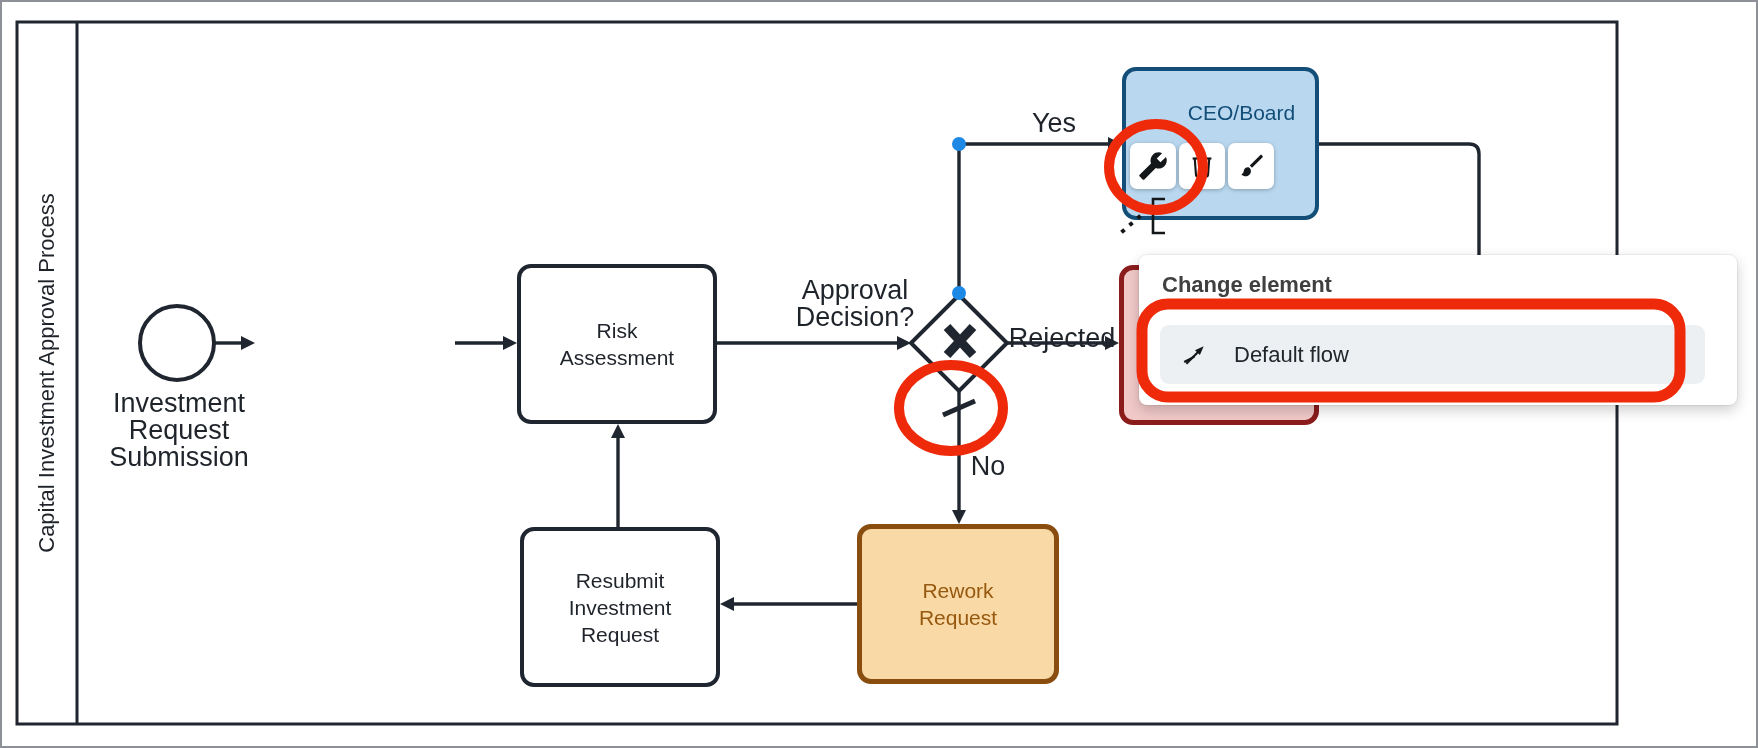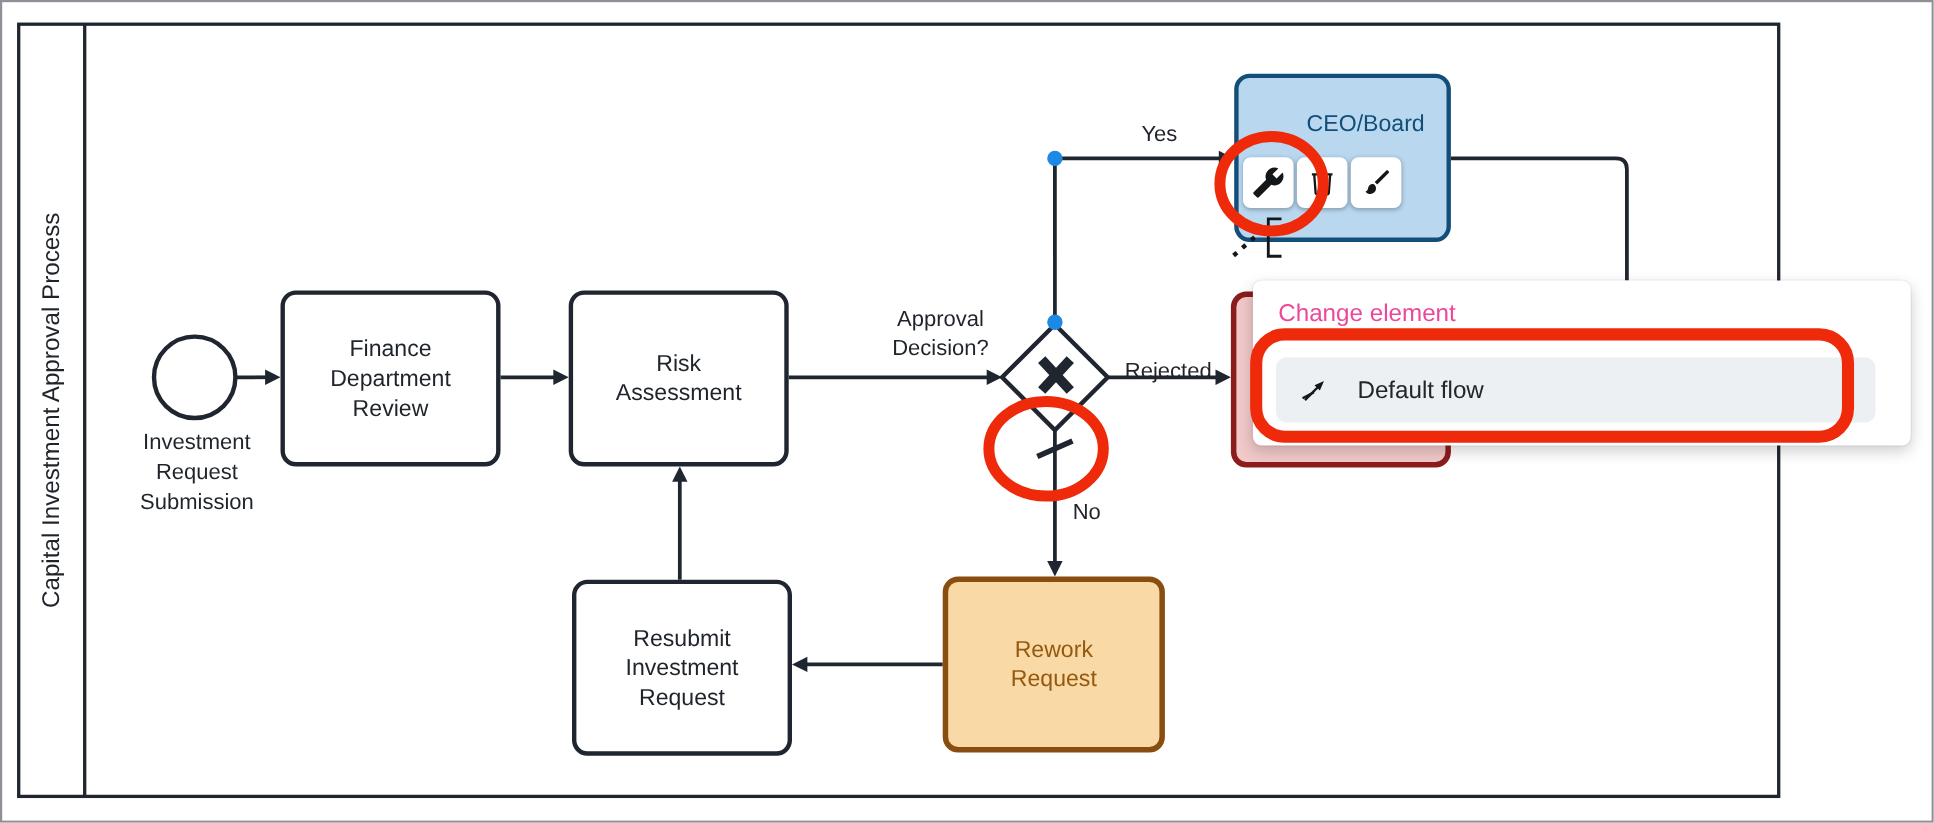--- a/index.html
+++ b/index.html
@@ -31,40 +31,40 @@
     border-radius:14px; background:var(--task-fill); display:flex;
     align-items:center; justify-content:center; text-align:center;
     font-size:21px; line-height:27px; white-space:pre-line; z-index:5;
   }
   .task.blue{background:var(--blue-fill); border-color:var(--blue-stroke);
     color:var(--blue-stroke); align-items:flex-start; padding-top:28px;}
   .task.orange{background:var(--orange-fill); border-color:var(--orange-stroke);
     color:var(--orange-text); border-width:5px;}
   .task.red{background:var(--red-fill); border-color:var(--red-stroke); border-width:5px;}
   .flow-label{
-    position:absolute; transform:translate(-50%,-50%); font-size:20px;
+    position:absolute; transform:translate(-50%,-50%); font-size:27px;
     line-height:27px; text-align:center; white-space:pre-line; z-index:4;
   }
   .lane-label{
     position:absolute; left:45px; top:371px; transform:translate(-50%,-50%) rotate(-90deg);
     transform-origin:center; white-space:nowrap; font-size:22px; z-index:4;
   }
   .context-pad{position:absolute; left:1128px; top:141px; display:flex; gap:3px; z-index:10;}
   .pad-btn{
     width:46px; height:46px; background:#fff; border-radius:7px;
     box-shadow:0 1px 4px rgba(0,0,0,.28); display:flex; align-items:center;
     justify-content:center; cursor:pointer;
   }
   .pad-extra{position:absolute; z-index:10;}
   .popup{
     position:absolute; left:1137px; top:253px; width:598px; height:150px;
     background:#fff; border-radius:8px; z-index:30; box-sizing:border-box;
     box-shadow:0 0 0 1px rgba(0,0,0,.05), 0 5px 14px rgba(0,0,0,.20);
   }
-  .popup-title{font-size:22px; font-weight:normal; color:#ec4899; margin:17px 0 16px 23px;}
+  .popup-title{font-size:22px; font-weight:bold; color:#404040; margin:17px 0 16px 23px;}
   .popup-item{
     position:absolute; left:21px; top:70px; width:545px; height:59px;
     background:var(--popup-row); border-radius:9px; display:flex;
     align-items:center; cursor:pointer;text-align:right;
   }
   .popup-item .mi-icon{margin-left:22px; width:26px; height:26px;}
   .popup-item .mi-label{margin-left:26px; font-size:22px; color:#20262b;}
 </style>
 </head>
 <body>
@@ -118,25 +118,20 @@
       <line class="xmark" x1="945" y1="325" x2="971" y2="353"></line>
       <line class="xmark" x1="971" y1="325" x2="945" y2="353"></line>
     </g>
 
     <circle class="bendpoint" cx="957" cy="142" r="7"></circle>
     <circle class="bendpoint" cx="957" cy="291" r="7"></circle>
   </svg>
 
   <div class="lane-label">Capital Investment Approval Process</div>
 
-  <div class="task" style="left:253px; top:262px; width:200px; height:160px;">
-    <span>Finance
-Department
-Review</span>
-  </div>
   <div class="task" style="left:515px; top:262px; width:200px; height:160px;">
     <span>Risk
 Assessment</span>
   </div>
   <div class="task" style="left:518px; top:525px; width:200px; height:160px;">
     <span>Resubmit
 Investment
 Request</span>
   </div>
   <div class="task orange" style="left:855px; top:522px; width:202px; height:160px;">

